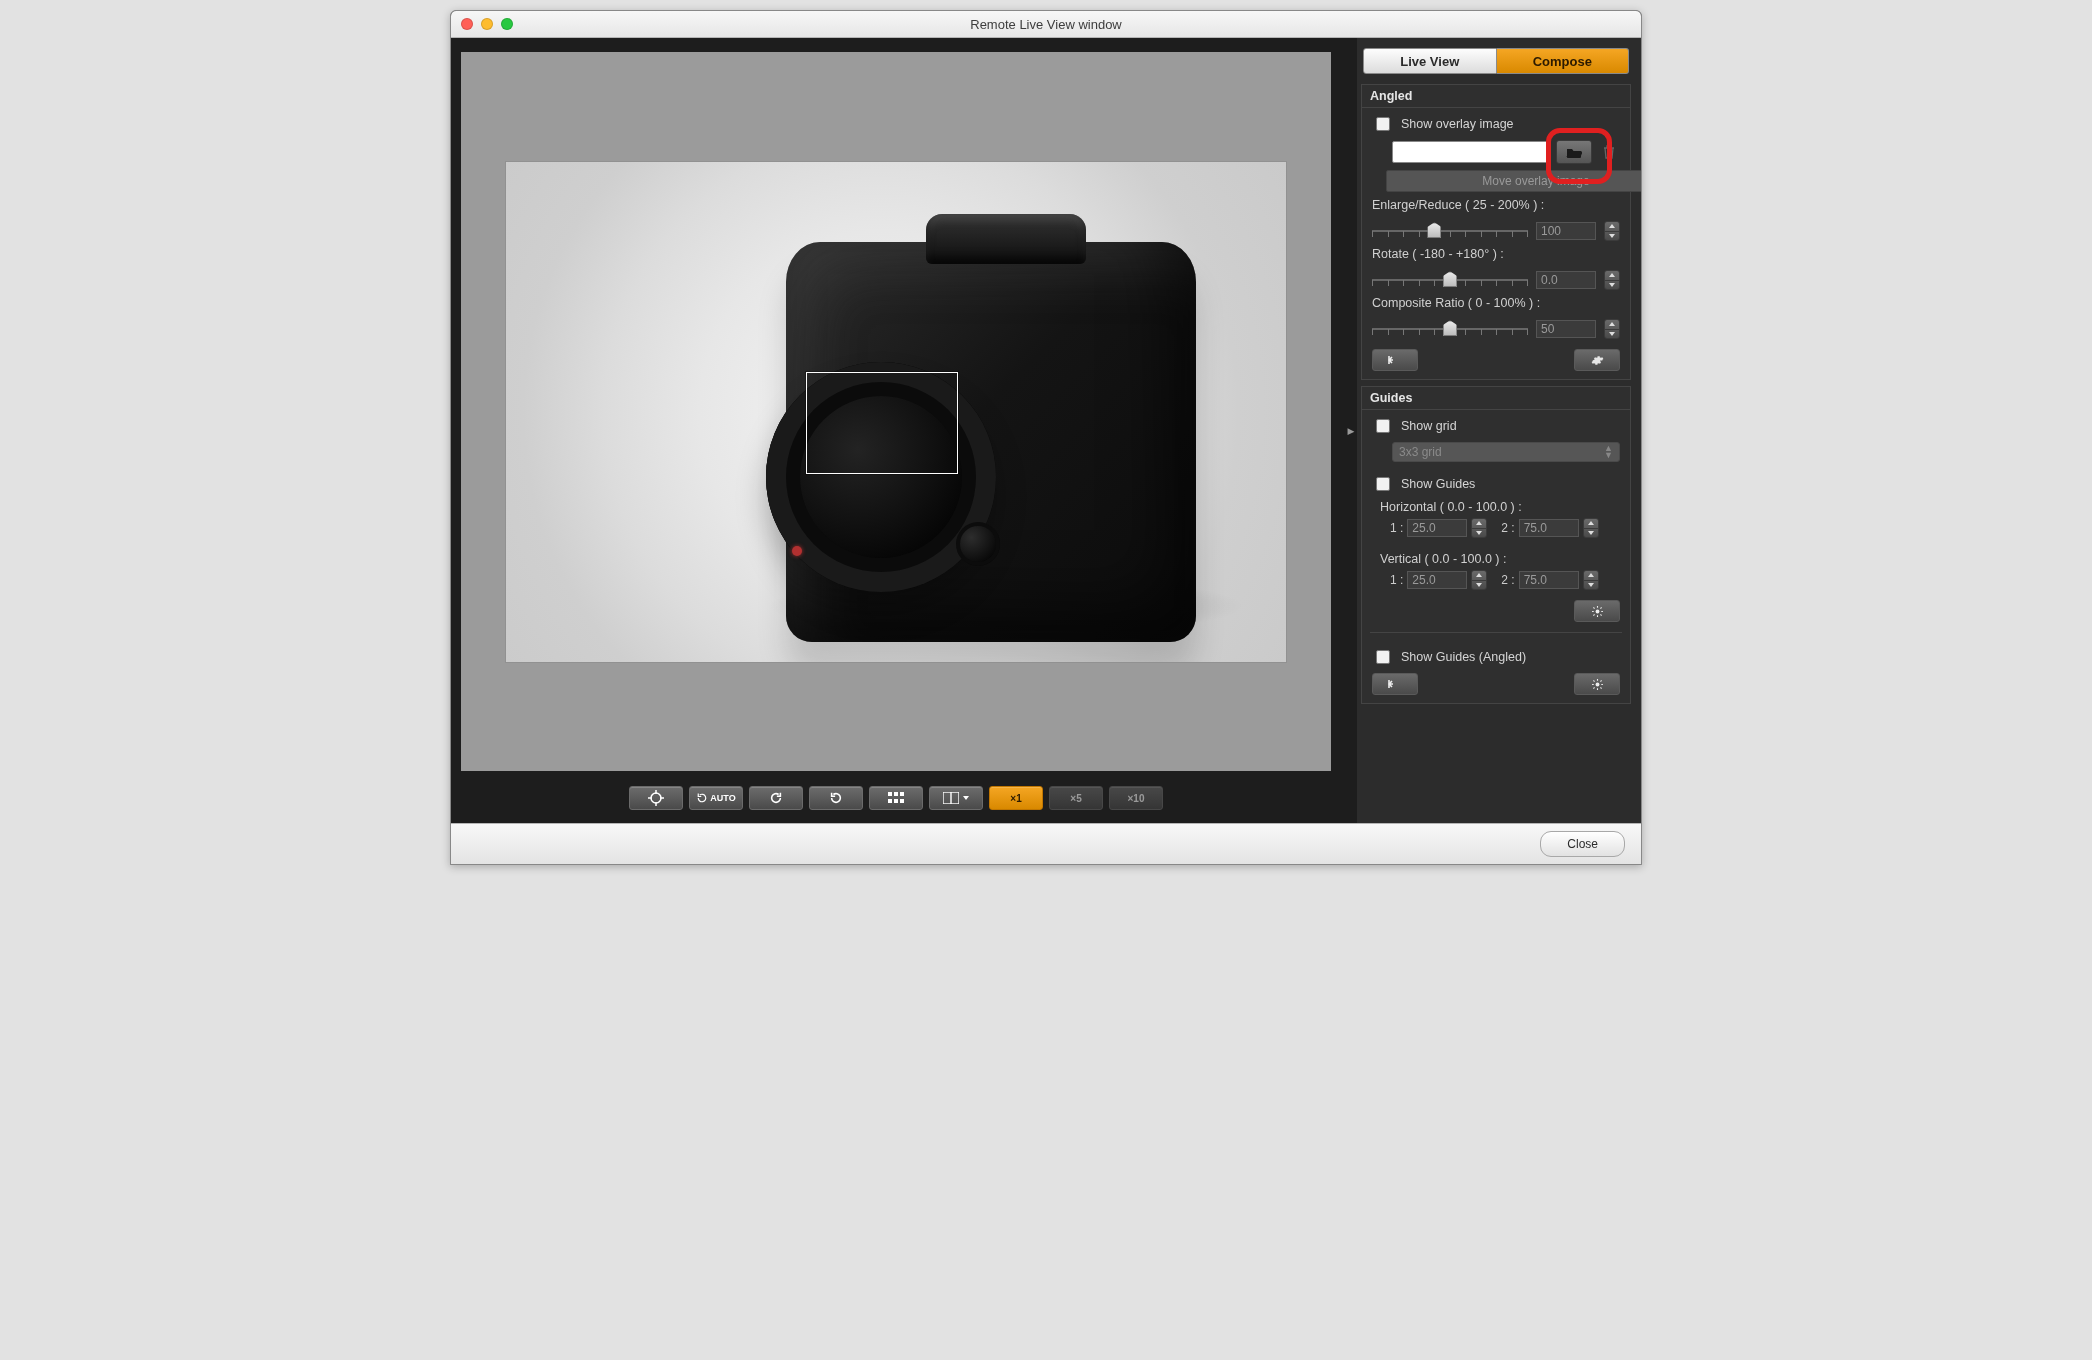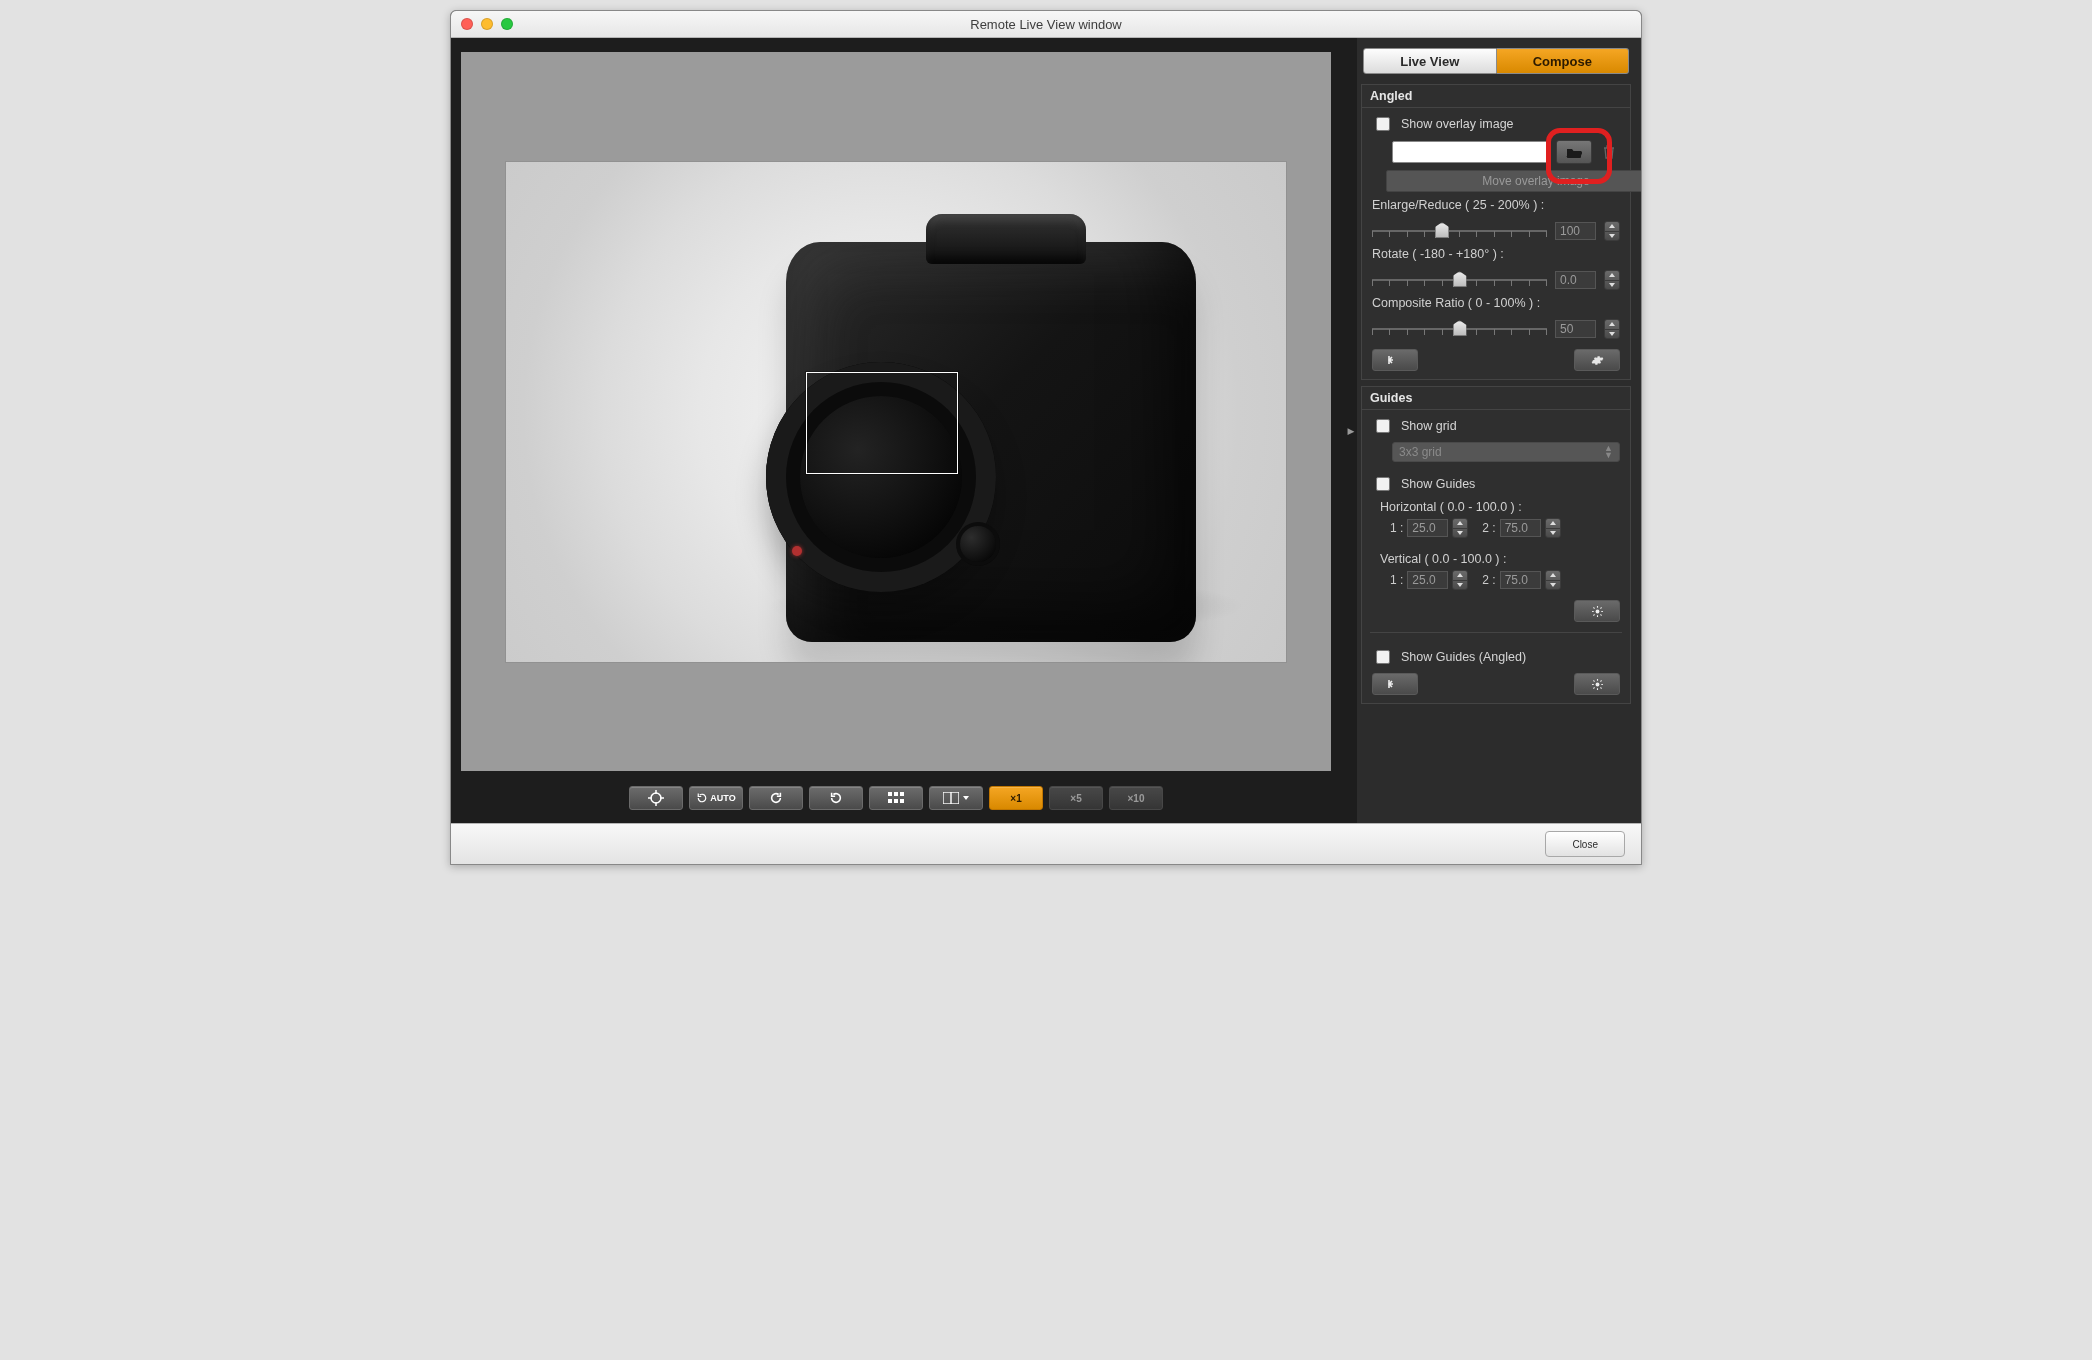--- a/index.html
+++ b/index.html
@@ -311,21 +311,21 @@
   .slider-ticks span{width:1px;height:6px;background:#777;}
   .slider-thumb{
     position:absolute; top:50%;
     width:12px;height:14px; transform:translate(-50%,-55%);
     background:linear-gradient(#eaeaea,#bcbcbc);
     border:1px solid #888;
     clip-path: polygon(50% 0, 100% 30%, 100% 100%, 0 100%, 0 30%);
     cursor:pointer;
   }
   .num-field{
-    width:41px; height:18px;
+    width:60px; height:18px;
     background:#3b3b3b;
     border:1px solid #555;
     color:#9a9a9a;
     font-size:12px;
     padding:0 4px;
     box-sizing:border-box;
   }
   .stepper{
     width:14px;height:18px;
     background:linear-gradient(#6a6a6a,#4a4a4a);
@@ -366,22 +366,22 @@
   .footer {
     height: 40px;
     background: linear-gradient(#f8f8f8,#e4e4e4);
     border-top:1px solid #b5b5b5;
     display:flex;align-items:center;justify-content:flex-end;
     padding-right:16px;
   }
   .close-btn{
     height:24px; padding:0 26px;
     background:linear-gradient(#ffffff,#e2e2e2);
-    border:1px solid #a8a8a8;border-radius:4px;
-    color:#2b2b2b;font-size:10px;font-weight:500;
+    border:1px solid #a8a8a8;border-radius:11px;
+    color:#2b2b2b;font-size:12px;font-weight:500;
     display:flex;align-items:center;justify-content:center;
     cursor:pointer;
   }
 
   .lbl-line{color:#d0d0d0;}
 </style>
 </head>
 <body>
 
 <div class="page-wrap">

